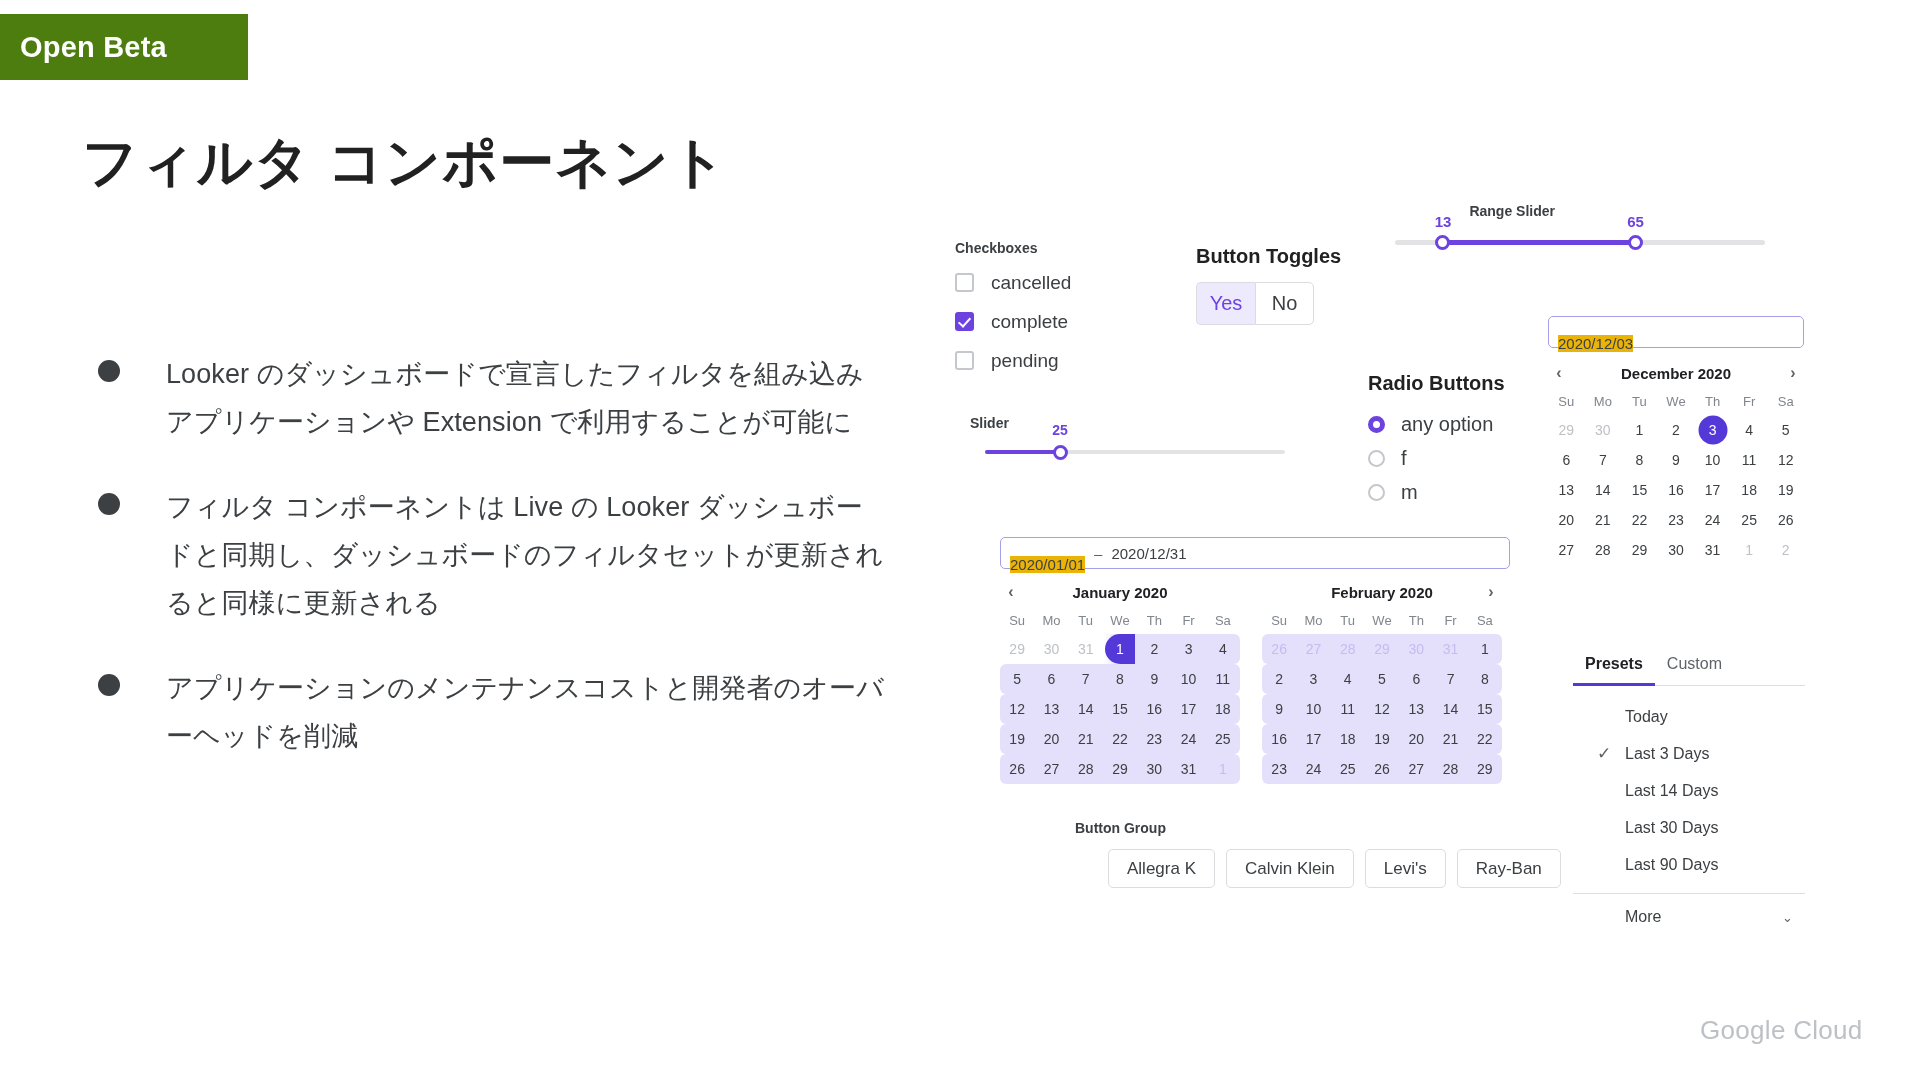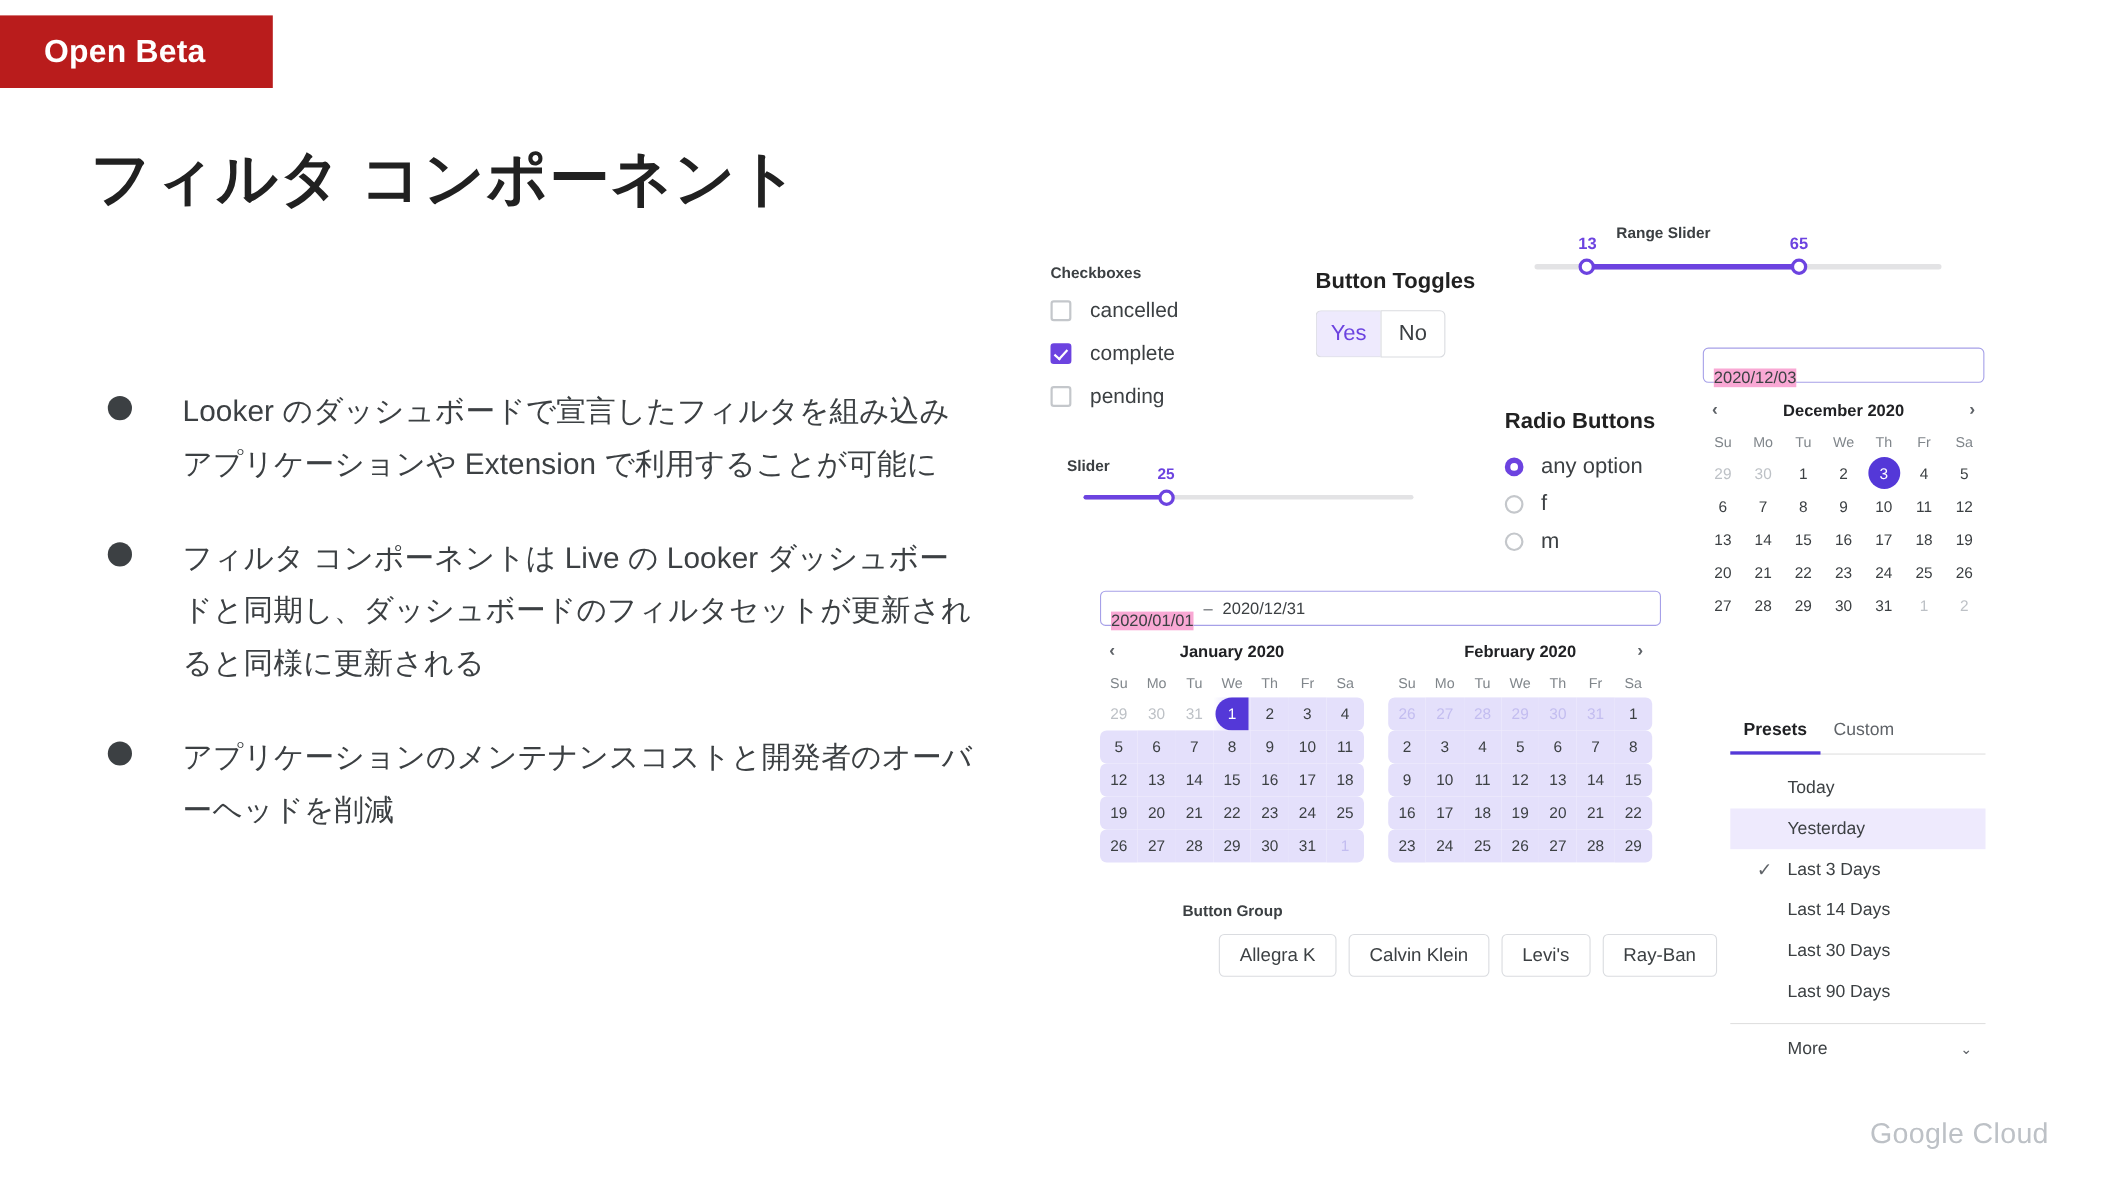--- a/index.html
+++ b/index.html
@@ -8,22 +8,22 @@
     background: #ffffff;
     font-family: "Liberation Sans", "DejaVu Sans", sans-serif;
     overflow: hidden;
   }
   .slide { position: relative; width: 1910px; height: 1076px; background:#fff; }
 
   
   .badge {
     position: absolute; left: 0; top: 14px;
     width: 248px; height: 66px;
-    background: #b91c1c;
-    display: flex; align-items: center; padding-left: 40px;
+    background: #4d7c0f;
+    display: flex; align-items: center; padding-left: 20px;
   }
   .badge span {
     color: #ffffff; font-size: 29px; font-weight: bold; letter-spacing: .2px;
   }
 
   
   .page-title {
     position: absolute; left: 82px; top: 126px;
     font-size: 55px; font-weight: bold; color: #212121; letter-spacing: 1px;
   }
@@ -114,21 +114,21 @@
   }
   .rb-circle.on { border-color: #6c43e0; border-width: 5px; }
   .rb-label { margin-left: 16px; font-size: 20px; color: #3c4043; }
 
   
   .dinput {
     border: 1px solid #a6a0e8; border-radius: 5px; background: #fff;
     height: 32px; display: flex; align-items: center; padding: 0 9px;
     font-size: 15px; color: #3c4043;
   }
-  .sel { background: #f9a8d4; margin-top: 23px; }
+  .sel { background: #eab308; margin-top: 23px; }
   .dash { margin: 0 9px; color: #5f6368; }
 
   
   .cal-nav {
     display: flex; align-items: center; justify-content: space-between;
     font-size: 15px; font-weight: bold; color: #202124; height: 30px;
   }
   .cal-arrow { color: #5f6368; font-size: 16px; width: 22px; text-align:center; cursor: pointer;}
   .cal-grid { display: grid; grid-template-columns: repeat(7, 1fr); }
   .cal-dow {
@@ -490,23 +490,20 @@
     <div class="presets">
       <div class="ptabs" id="p-tabs">
           <div class="ptab active">Presets</div>
           <div class="ptab">Custom</div>
         </div>
       <div class="ptab-rule"></div>
       <div class="plist" id="p-list">
           <div class="pitem">
             <span>Today</span>
           </div>
-          <div class="pitem hl">
-            <span>Yesterday</span>
-          </div>
           <div class="pitem">
             <span class="pcheck">✓</span>
             <span>Last 3 Days</span>
           </div>
           <div class="pitem">
             <span>Last 14 Days</span>
           </div>
           <div class="pitem">
             <span>Last 30 Days</span>
           </div>

